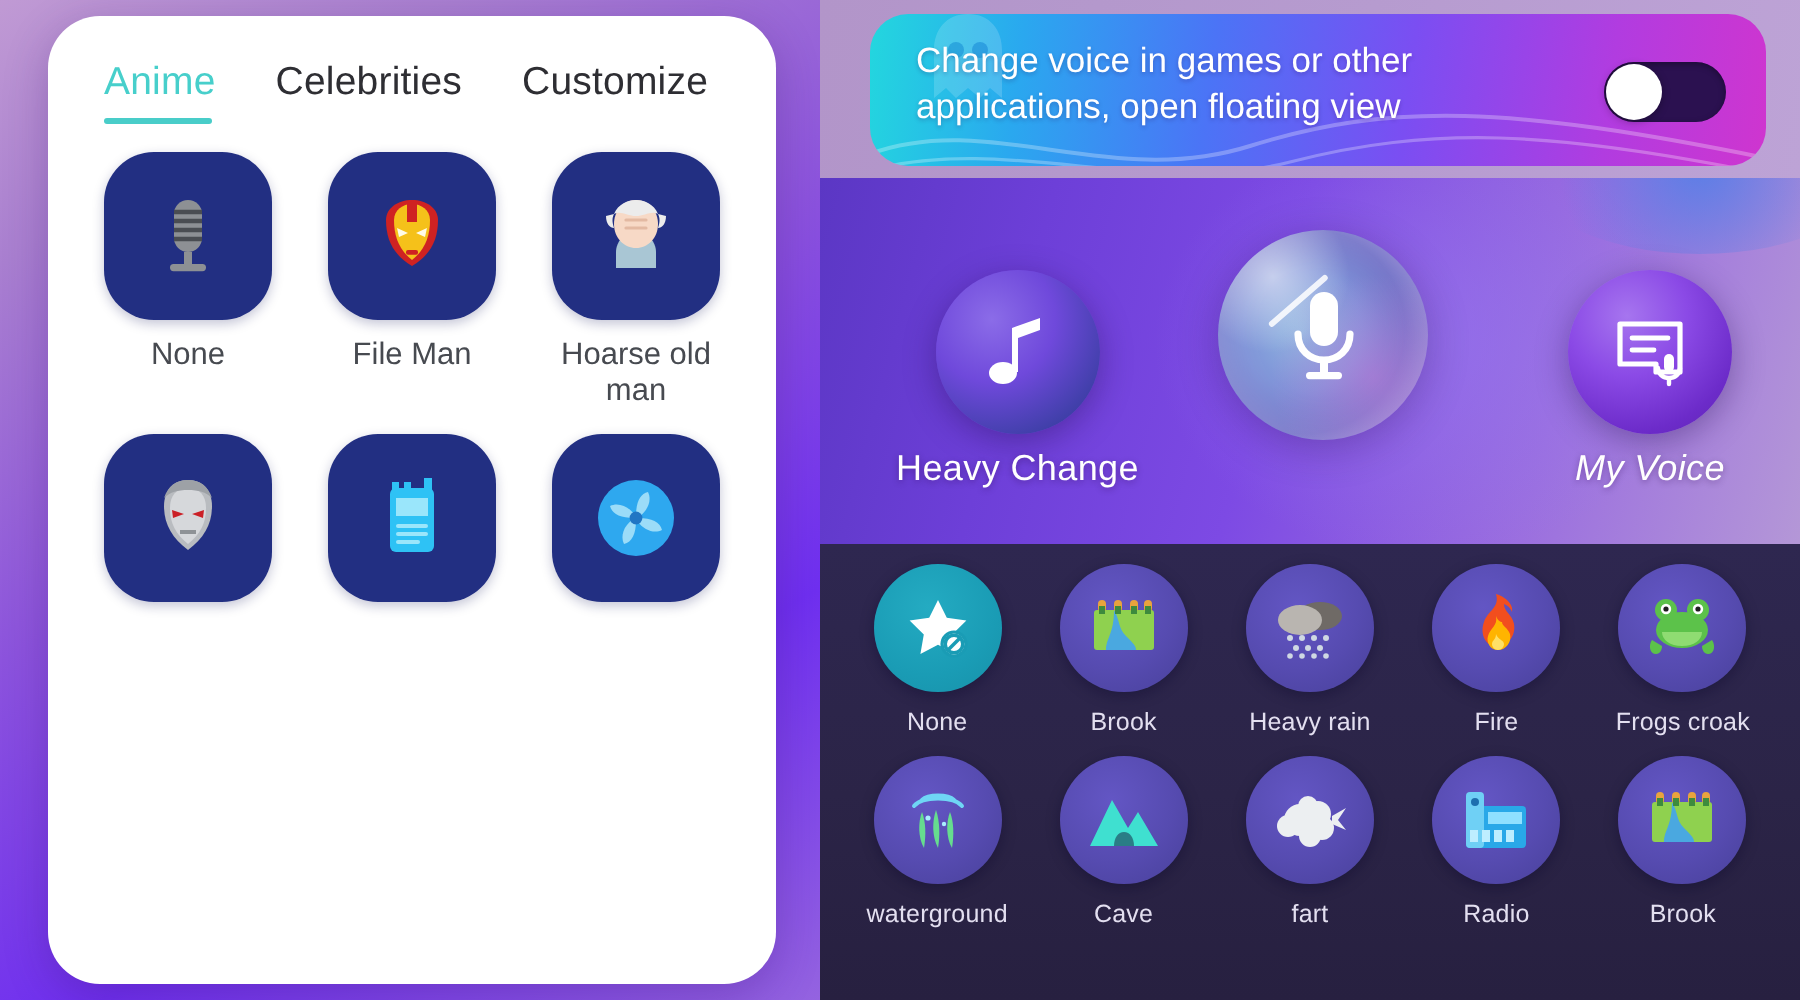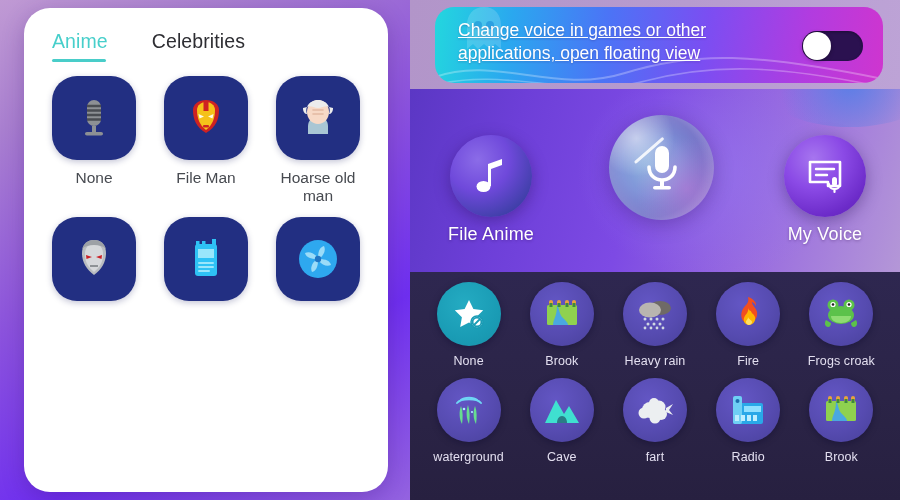--- a/index.html
+++ b/index.html
@@ -15,21 +15,21 @@
     position:absolute;left:0;top:0;width:410px;height:500px;
     background:linear-gradient(150deg,#c09ad4 0%,#a97fd0 18%,#8c53dd 45%,#6f2ff0 72%,#9463e0 100%);
     overflow:hidden;
   }
   #left-card{
     position:absolute;left:24px;top:8px;width:364px;height:484px;
     background:#ffffff;border-radius:26px;
     box-shadow:0 6px 22px rgba(60,20,110,.28);
     overflow:hidden;
   }
-  #tabs{display:flex;align-items:flex-end;padding:22px 0 0 28px;gap:44px;}
+  #tabs{display:flex;align-items:flex-end;padding:22px 0 0 28px;gap:30px;}
   .tab{
     position:relative;font-size:19.5px;color:#2e2e33;letter-spacing:.1px;
     padding-bottom:9px;white-space:nowrap;cursor:pointer;
   }
   .tab.active{color:#47cfcb;}
   .tab.active::after{
     content:"";position:absolute;left:0;right:2px;bottom:0;height:3.5px;
     border-radius:2px;background:#49cdc9;
   }
 
@@ -65,21 +65,20 @@
   #banner .wavebg{
     position:absolute;left:0;bottom:-8px;width:100%;height:44px;opacity:.28;
   }
   #banner .ghost{
     position:absolute;left:22px;top:-4px;width:54px;height:52px;opacity:.16;
   }
   #banner-text{
     position:absolute;left:23px;top:12px;width:330px;
     color:#ffffff;font-size:17.5px;line-height:1.32;
     text-shadow:0 1px 2px rgba(40,0,80,.25);
-    text-decoration:underline;
   }
   #toggle{
     position:absolute;right:20px;top:24px;width:61px;height:30px;border-radius:16px;
     background:#2b1150;box-shadow:inset 0 1px 3px rgba(0,0,0,.35);cursor:pointer;
   }
   #toggle .knob{
     position:absolute;left:1px;top:1px;width:28px;height:28px;border-radius:50%;
     background:#ffffff;box-shadow:0 1px 4px rgba(0,0,0,.3);
   }
 
@@ -114,21 +113,21 @@
       radial-gradient(circle at 26% 22%, rgba(255,255,255,.55) 0%, rgba(255,255,255,0) 34%),
       radial-gradient(circle at 74% 70%, rgba(214,120,220,.45) 0%, rgba(214,120,220,0) 48%),
       radial-gradient(circle at 40% 48%, #8fb7e0 0%, #7f93d8 36%, #6f6fc6 62%, #8b7ad0 86%, #b9a6dd 100%);
     display:flex;align-items:center;justify-content:center;
     box-shadow:0 4px 20px rgba(40,10,80,.3), inset 0 0 22px rgba(255,255,255,.25);
   }
   #mode-mic .orb .sheen{
     position:absolute;width:38px;height:2.5px;border-radius:2px;background:rgba(255,255,255,.85);
     transform:rotate(-41deg);margin-left:-26px;margin-top:-34px;
   }
-  #mode-voice{right:34px;top:46px;}
+  #mode-voice{right:34px;top:46px;font-style:italic;}
   #mode-voice .orb{
     width:82px;height:82px;border-radius:50%;
     background:radial-gradient(circle at 36% 28%, #a675ef 0%, #8b4ae6 38%, #6c2bc9 74%, #5c24b0 100%);
     display:flex;align-items:center;justify-content:center;
     box-shadow:0 4px 16px rgba(30,10,70,.35);
   }
 
   
   #fx-strip{
     position:absolute;left:0;top:272px;width:490px;height:228px;
@@ -158,20 +157,21 @@
 <body>
 
 <div id="app">
 
   <div id="left-pane">
     <div id="left-card">
 
       <div id="tabs">
         <div class="tab active">Anime</div>
         <div class="tab">Celebrities</div>
+        <div class="tab">Customize</div>
       </div>
 
       <div id="avatar-grid">
 
         <div class="av-cell">
           <div class="av-tile">
             <span>
               <svg width="46" height="46" viewBox="0 0 46 46">
                 <rect x="16" y="5" width="14" height="26" rx="7" fill="#8d9094"></rect>
                 <g stroke="#4a4d52" stroke-width="2.3">
@@ -314,21 +314,21 @@
 
       <div class="mode" id="mode-file">
         <div class="orb">
           <span>
             <svg width="40" height="44" viewBox="0 0 40 44">
               <path d="M17 32V10l14-5v6l-11 4v17Z" fill="#ffffff"></path>
               <ellipse cx="12.5" cy="32.5" rx="7" ry="5.5" fill="#ffffff"></ellipse>
             </svg>
           </span>
         </div>
-        <div class="mode-label">File Anime</div>
+        <div class="mode-label">Heavy Change</div>
       </div>
 
       <div class="mode" id="mode-mic">
         <div class="orb">
           <span class="sheen"></span>
           <span>
             <svg width="46" height="54" viewBox="0 0 46 54">
               <rect x="16" y="5" width="14" height="27" rx="7" fill="#ffffff"></rect>
               <path d="M10 26c0 8 6 13 13 13s13-5 13-13" stroke="#ffffff" stroke-width="3.6" fill="none" stroke-linecap="round"></path>
               <rect x="21" y="38" width="4" height="8" fill="#ffffff"></rect>

